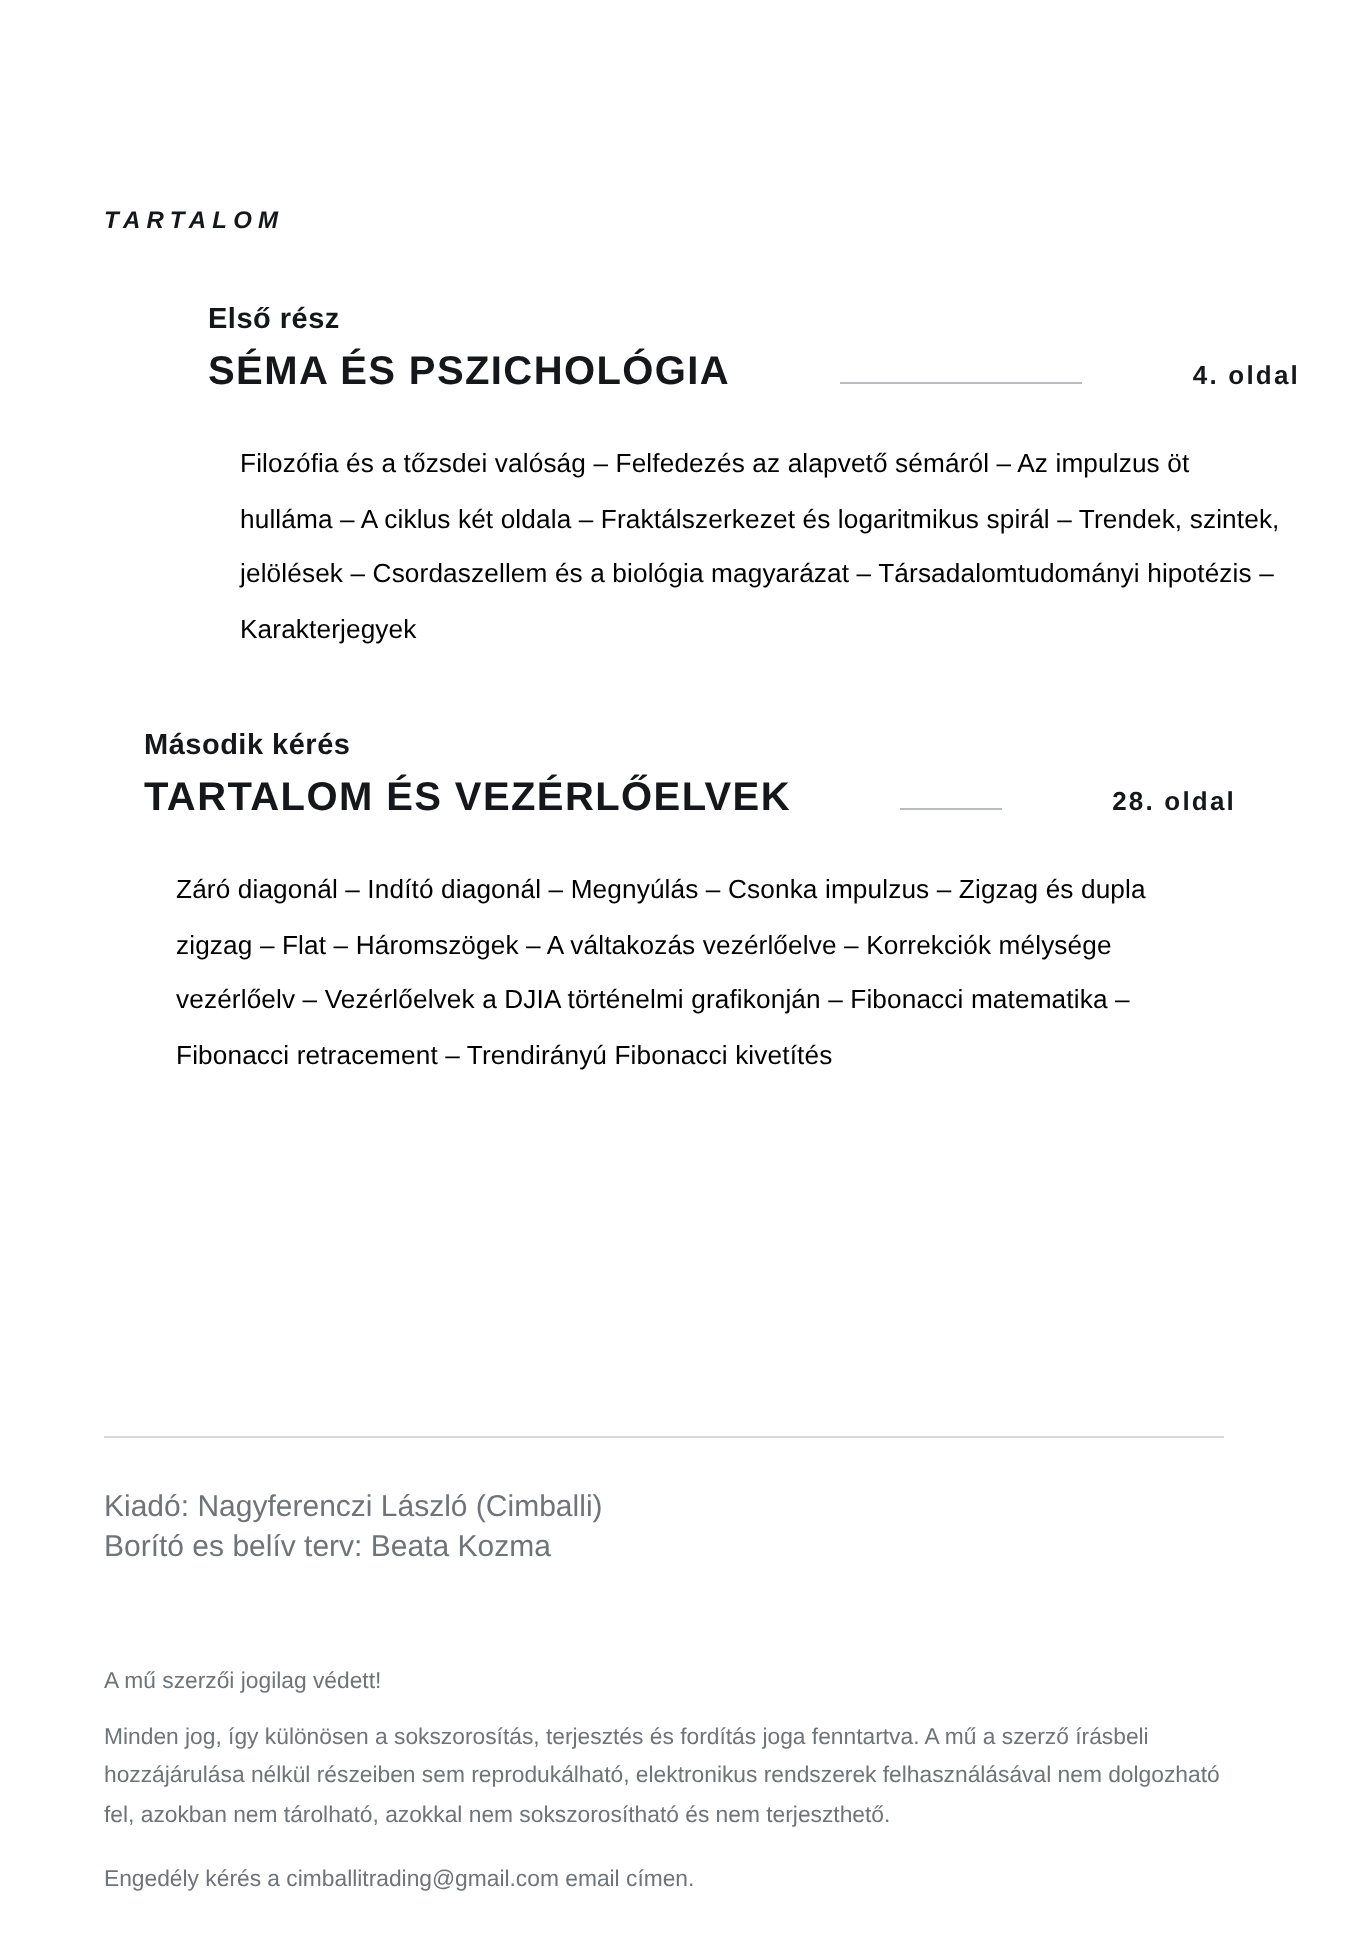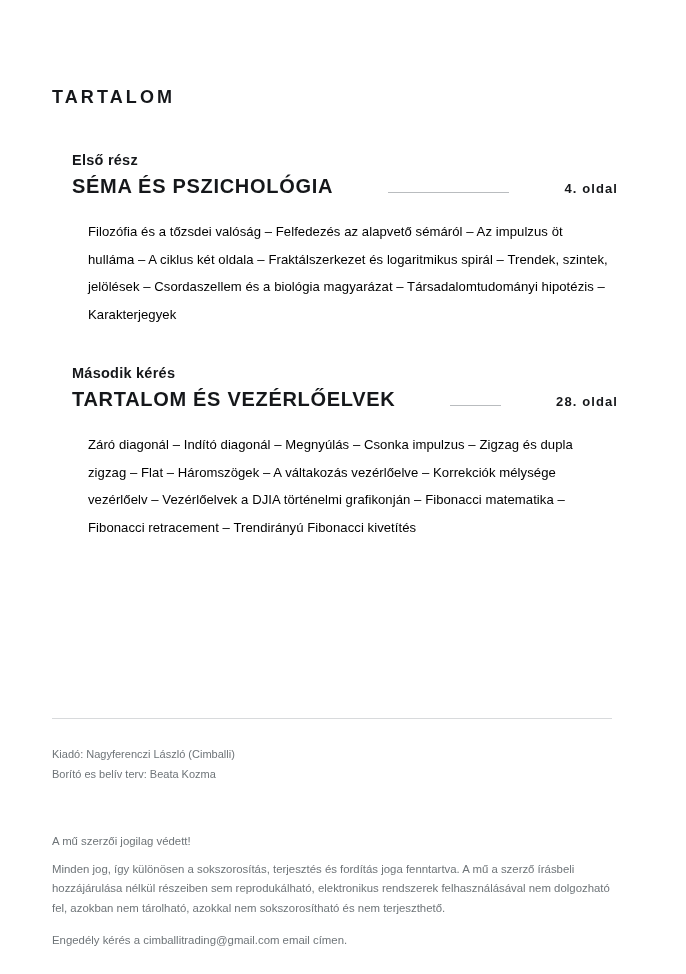--- a/index.html
+++ b/index.html
@@ -18,35 +18,36 @@
   .page {
     position: absolute;
     inset: 0;
     background: #ffffff;
   }
 
   
   .toc-title {
     position: absolute;
     left: 52px;
-    top: 88px;
-    font-size: 18px;
+    top: 104px;
+    font-size: 12px;
     font-weight: 700;
     letter-spacing: 3.1px;
     color: #15171a;
     line-height: 1;
+    font-style: italic;
   }
 
   
   .section {
     position: absolute;
     left: 72px;
     width: 546px;
   }
-  .section-1 { top: 152px; }
+  .section-1 { top: 152px; margin-left: 32px; }
   .section-2 { top: 365px; }
 
   .part-label {
     font-size: 14.5px;
     font-weight: 700;
     color: #15171a;
     letter-spacing: 0.25px;
     line-height: 1.2;
     margin: 0 0 6px 0;
   }
@@ -100,21 +101,21 @@
     height: 0;
     border-bottom: 1.6px solid #d8dadc;
   }
 
   
   .colophon {
     position: absolute;
     left: 52px;
     top: 744px;
     width: 570px;
-    font-size: 11px;
+    font-size: 15px;
     line-height: 20px;
     color: #6e7478;
   }
   .colophon .credit-line { margin: 0; }
 
   .rights {
     position: absolute;
     left: 52px;
     top: 832px;
     width: 572px;

